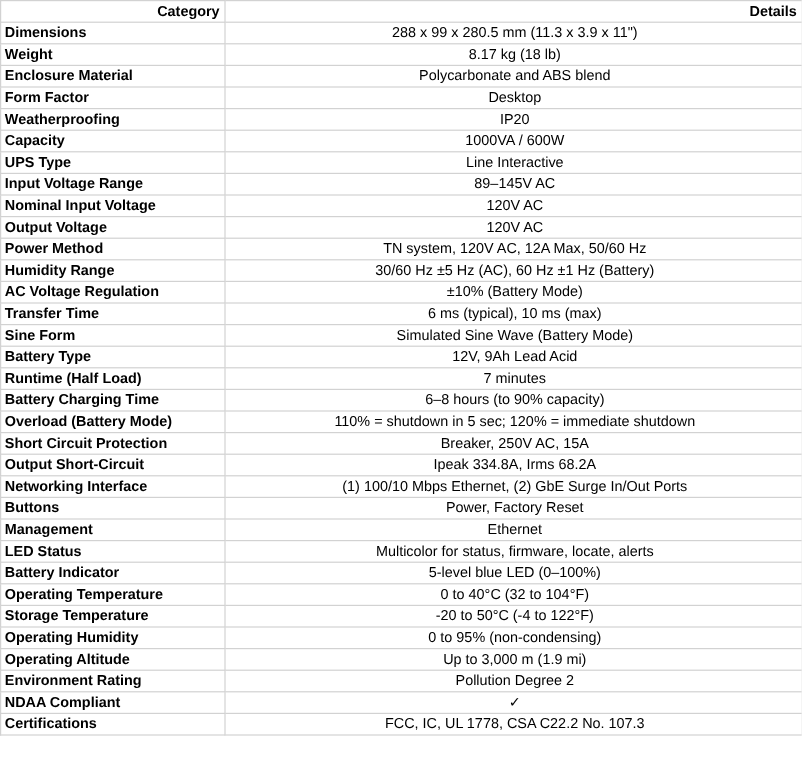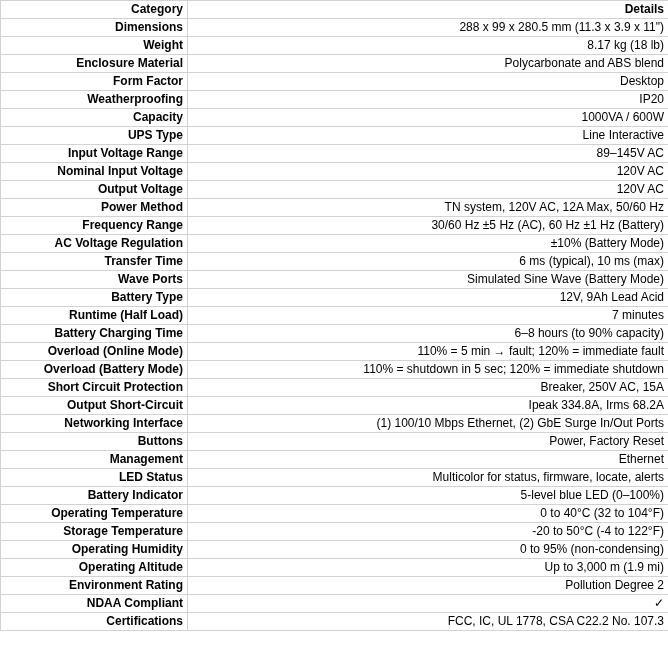--- a/index.html
+++ b/index.html
@@ -32,26 +32,26 @@
     overflow: hidden;
     padding: 0 4px;
     background: #ffffff;
   }
   .spec-table th {
     font-weight: bold;
     text-align: right;
   }
   .spec-table td.cat {
     font-weight: bold;
-    text-align: right;
+    text-align: left;
     padding-left: 3px;
   }
   .spec-table td.det {
     font-weight: normal;
-    text-align: right;
+    text-align: center;
     padding-left: 6px;
   }
 </style>
 </head>
 <body>
 
 <table class="spec-table">
   <colgroup>
     <col class="col-category">
     <col class="col-details">
@@ -101,50 +101,46 @@
       </tr>
       <tr>
         <td class="cat">Output Voltage</td>
         <td class="det">120V AC</td>
       </tr>
       <tr>
         <td class="cat">Power Method</td>
         <td class="det">TN system, 120V AC, 12A Max, 50/60 Hz</td>
       </tr>
       <tr>
-        <td class="cat">Frequency Range</td>
+        <td class="cat">Humidity Range</td>
         <td class="det">30/60 Hz ±5 Hz (AC), 60 Hz ±1 Hz (Battery)</td>
       </tr>
       <tr>
         <td class="cat">AC Voltage Regulation</td>
         <td class="det">±10% (Battery Mode)</td>
       </tr>
       <tr>
         <td class="cat">Transfer Time</td>
         <td class="det">6 ms (typical), 10 ms (max)</td>
       </tr>
       <tr>
-        <td class="cat">Wave Ports</td>
+        <td class="cat">Sine Form</td>
         <td class="det">Simulated Sine Wave (Battery Mode)</td>
       </tr>
       <tr>
         <td class="cat">Battery Type</td>
         <td class="det">12V, 9Ah Lead Acid</td>
       </tr>
       <tr>
         <td class="cat">Runtime (Half Load)</td>
         <td class="det">7 minutes</td>
       </tr>
       <tr>
         <td class="cat">Battery Charging Time</td>
         <td class="det">6–8 hours (to 90% capacity)</td>
-      </tr>
-      <tr>
-        <td class="cat">Overload (Online Mode)</td>
-        <td class="det">110% = 5 min → fault; 120% = immediate fault</td>
       </tr>
       <tr>
         <td class="cat">Overload (Battery Mode)</td>
         <td class="det">110% = shutdown in 5 sec; 120% = immediate shutdown</td>
       </tr>
       <tr>
         <td class="cat">Short Circuit Protection</td>
         <td class="det">Breaker, 250V AC, 15A</td>
       </tr>
       <tr>

